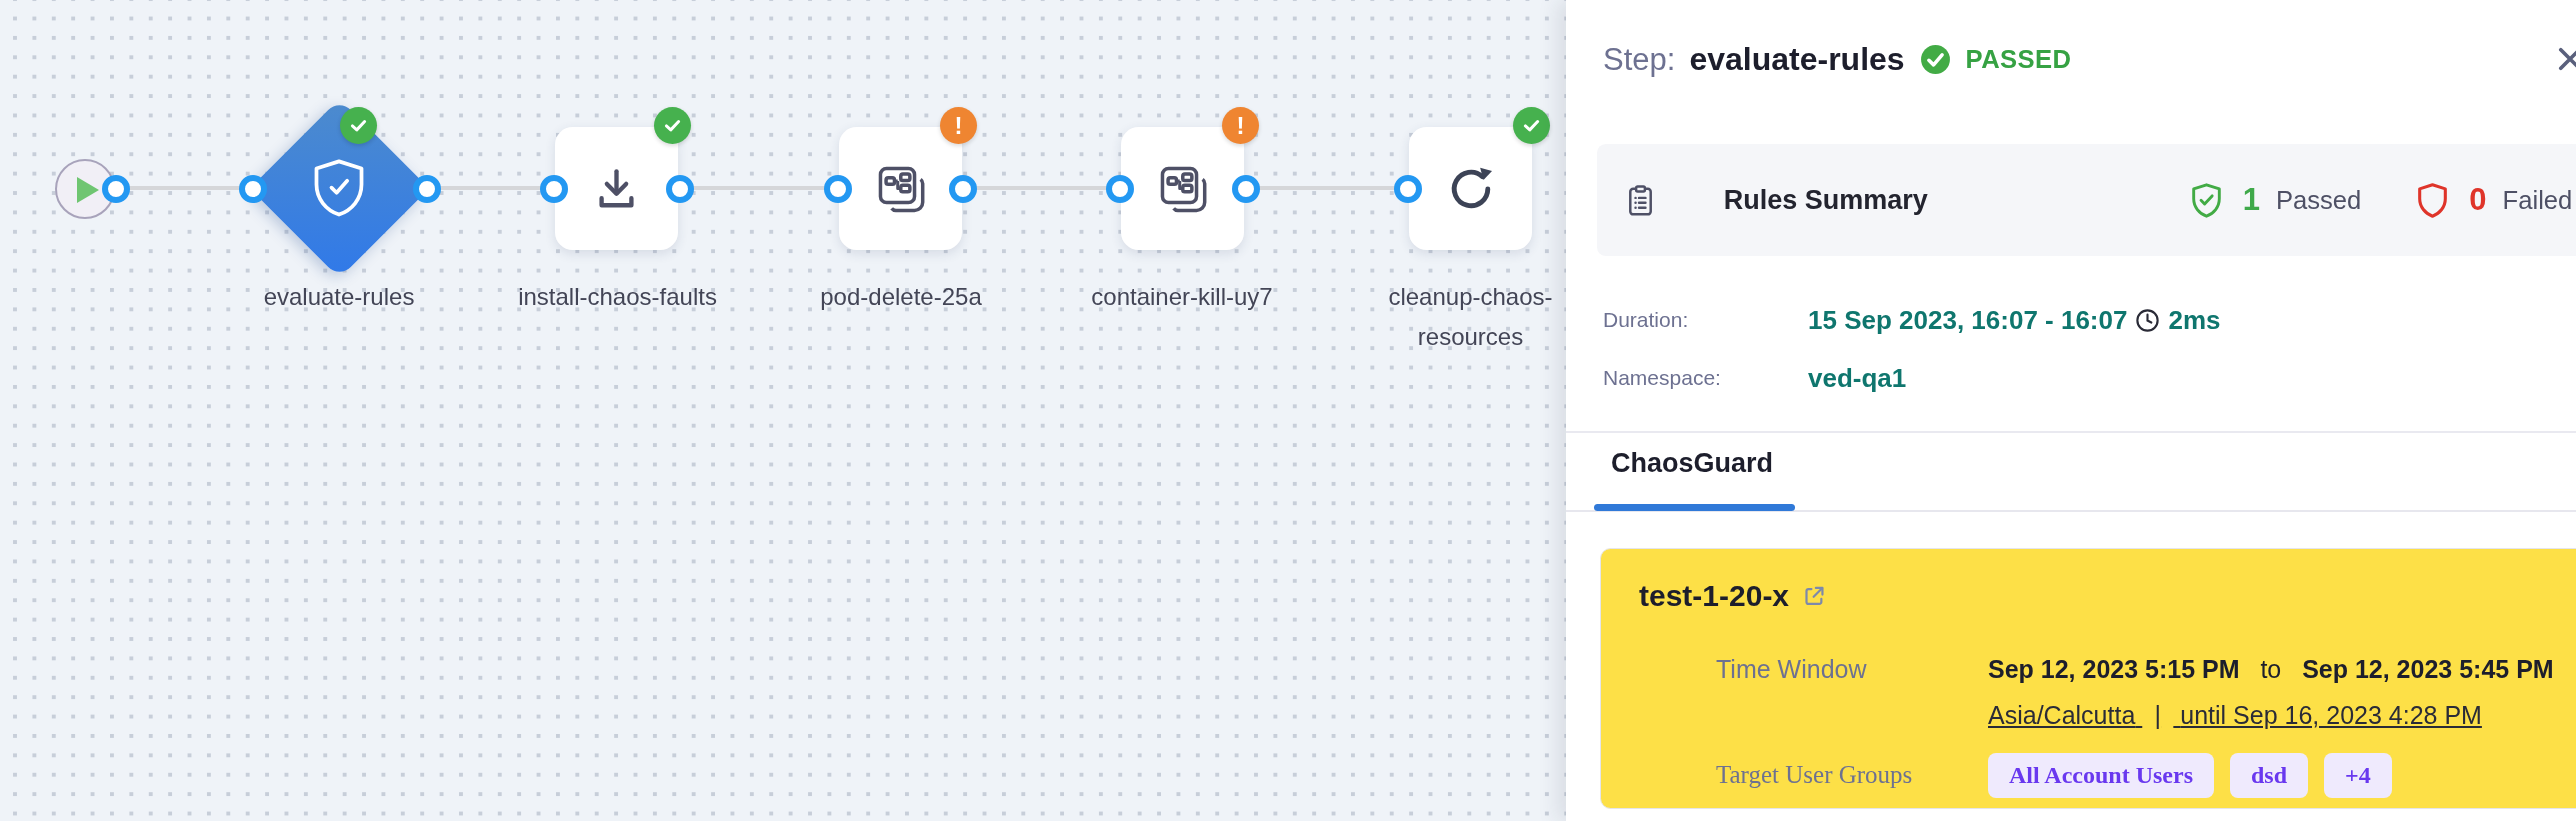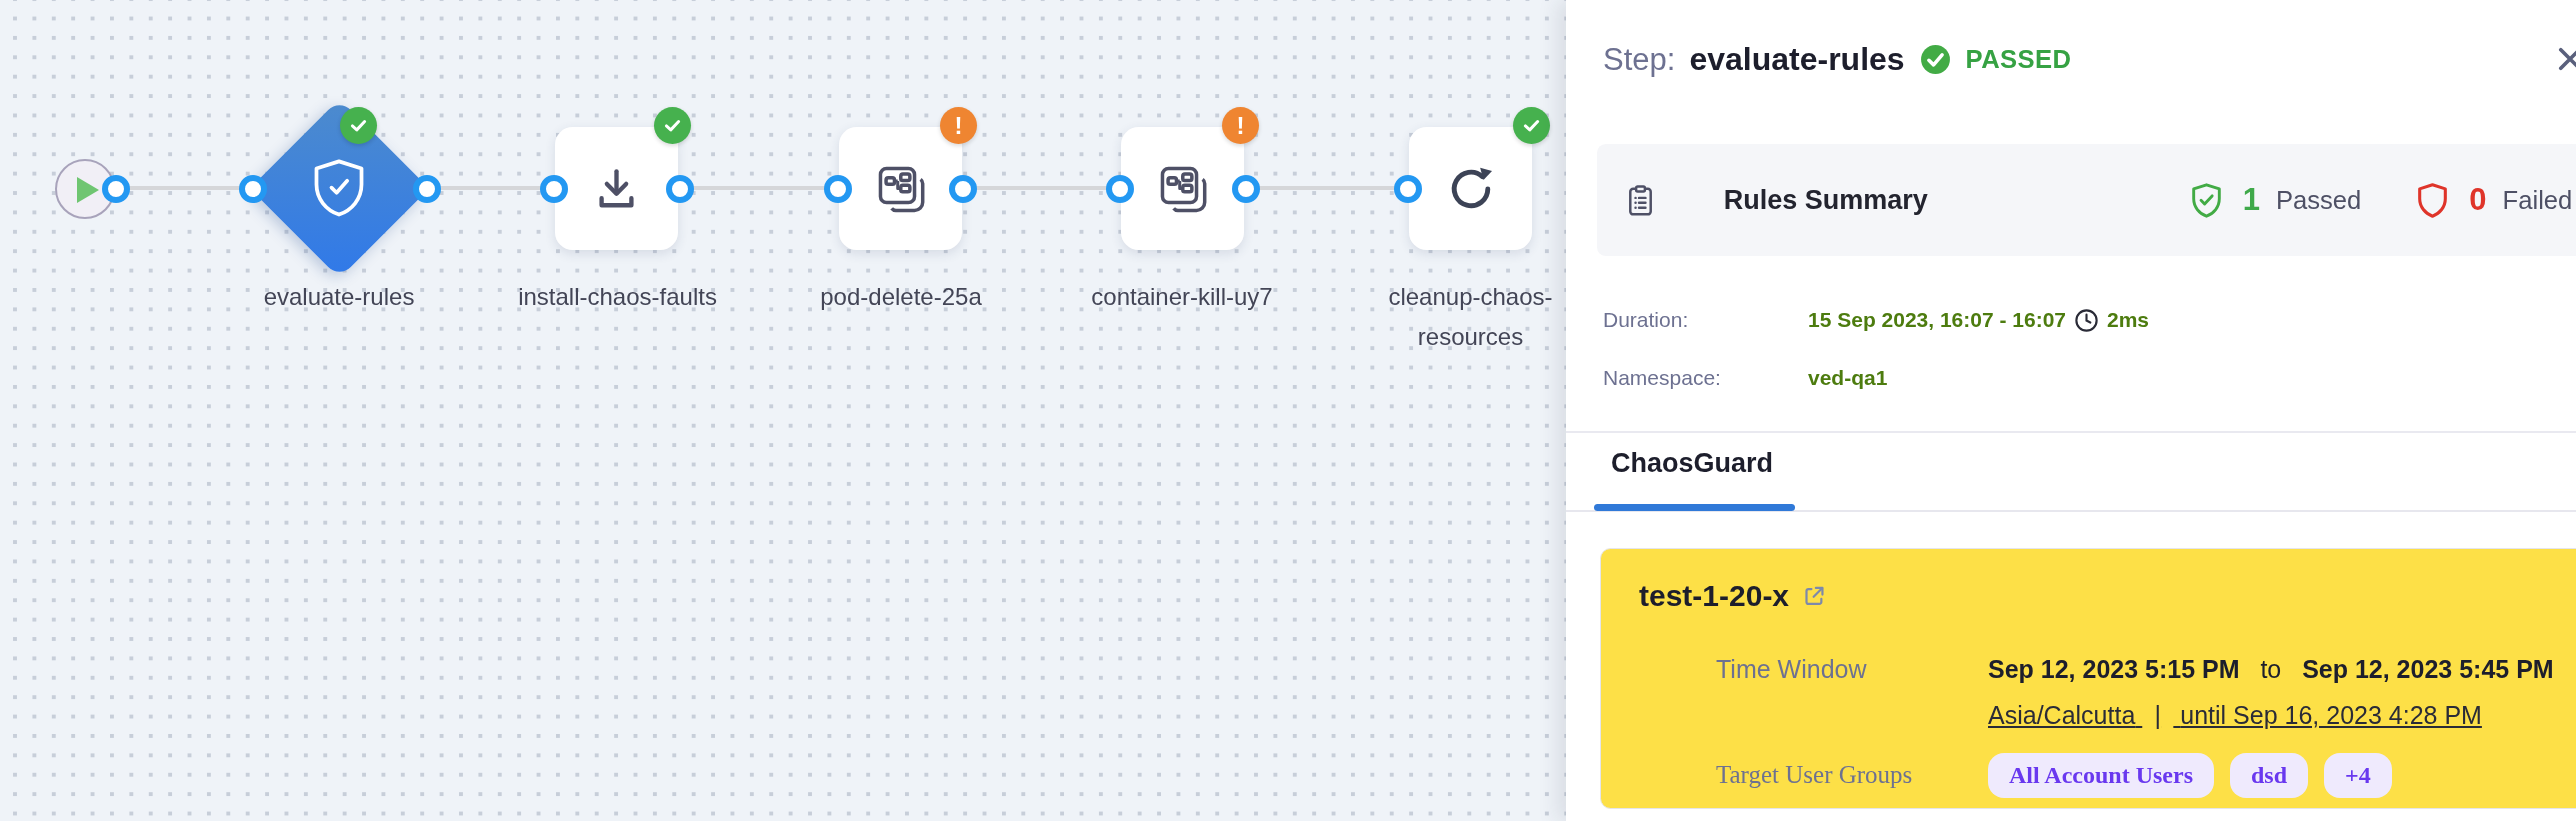--- a/index.html
+++ b/index.html
@@ -57,21 +57,21 @@
   .rules-right { display:flex; align-items:center; gap:16px; }
   .count-green { font-size:31px; font-weight:bold; color:#3fa94a; }
   .count-red { font-size:31px; font-weight:bold; color:#df342a; }
   .count-label { font-size:25.6px; color:#4e5065; margin-right:35px; }
   .count-label.last { margin-right:5.3px; }
 
   .meta-row { position:absolute; left:37px; display:flex; align-items:center; height:48px; }
   .meta-row.duration { top:296px; }
   .meta-row.namespace { top:354px; }
   .meta-label { width:205px; font-size:21px; color:#6d7191; }
-  .meta-value { font-size:21px; font-weight:bold; color:#4d7c0f; display:flex; align-items:center; gap:7px; }
+  .meta-value { font-size:26px; font-weight:bold; color:#0f766e; display:flex; align-items:center; gap:7px; }
 
   .divider1 { position:absolute; left:0; top:431px; width:100%; height:1.8px; background:#e9e9f0; }
   .tab { position:absolute; left:45px; top:448px; font-size:27px; font-weight:bold; color:#1d1e2c; cursor:pointer; }
   .tab-underline { position:absolute; left:28px; top:504px; width:201px; height:7px; border-radius:4.4px; background:#3079d8; }
   .divider2 { position:absolute; left:0; top:510px; width:100%; height:1.8px; background:#e7e7ee; }
 
   .card { position:absolute; left:34px; top:548px; width:1160px; height:261px; background:#fde047;
     border:1.8px solid #e5e5eb; border-radius:10.6px; }
   .card-title-row { position:absolute; left:38px; top:30px; display:flex; align-items:center; gap:12.3px; }
   .card-title { font-size:30px; font-weight:bold; color:#1d1e2c; }
@@ -82,21 +82,21 @@
   .card-row { position:absolute; left:71px; display:flex; }
   .card-row.time { top:106px; }
   .card-row.tz { top:152px; }
   .card-row.groups { top:204px; align-items:center;font-family:Liberation Serif, serif; }
   .card-label { width:272px; font-size:25px; color:#6d7191;margin-left:44px; }
   .card-value { font-size:25px; color:#1d1e2c; }
   .b { font-weight:bold; }
   .tz-text { color:#2a2b37;text-decoration:underline; }
   .tz-sep { margin:0 12.3px; color:#2a2b37; }
   .group-pills { display:flex; gap:16px; }
-  .gpill { background:#efeafd; color:#6938ef; font-size:24px; font-weight:bold; border-radius:16px;
+  .gpill { background:#efeafd; color:#6938ef; font-size:24px; font-weight:bold; border-radius:8px;
     padding:8.8px 21px; cursor:pointer; }
   svg { display:block; }
 </style>
 </head>
 <body>
 
 <div class="stage">
 
   <div class="canvas">
     <div class="edge"></div>

